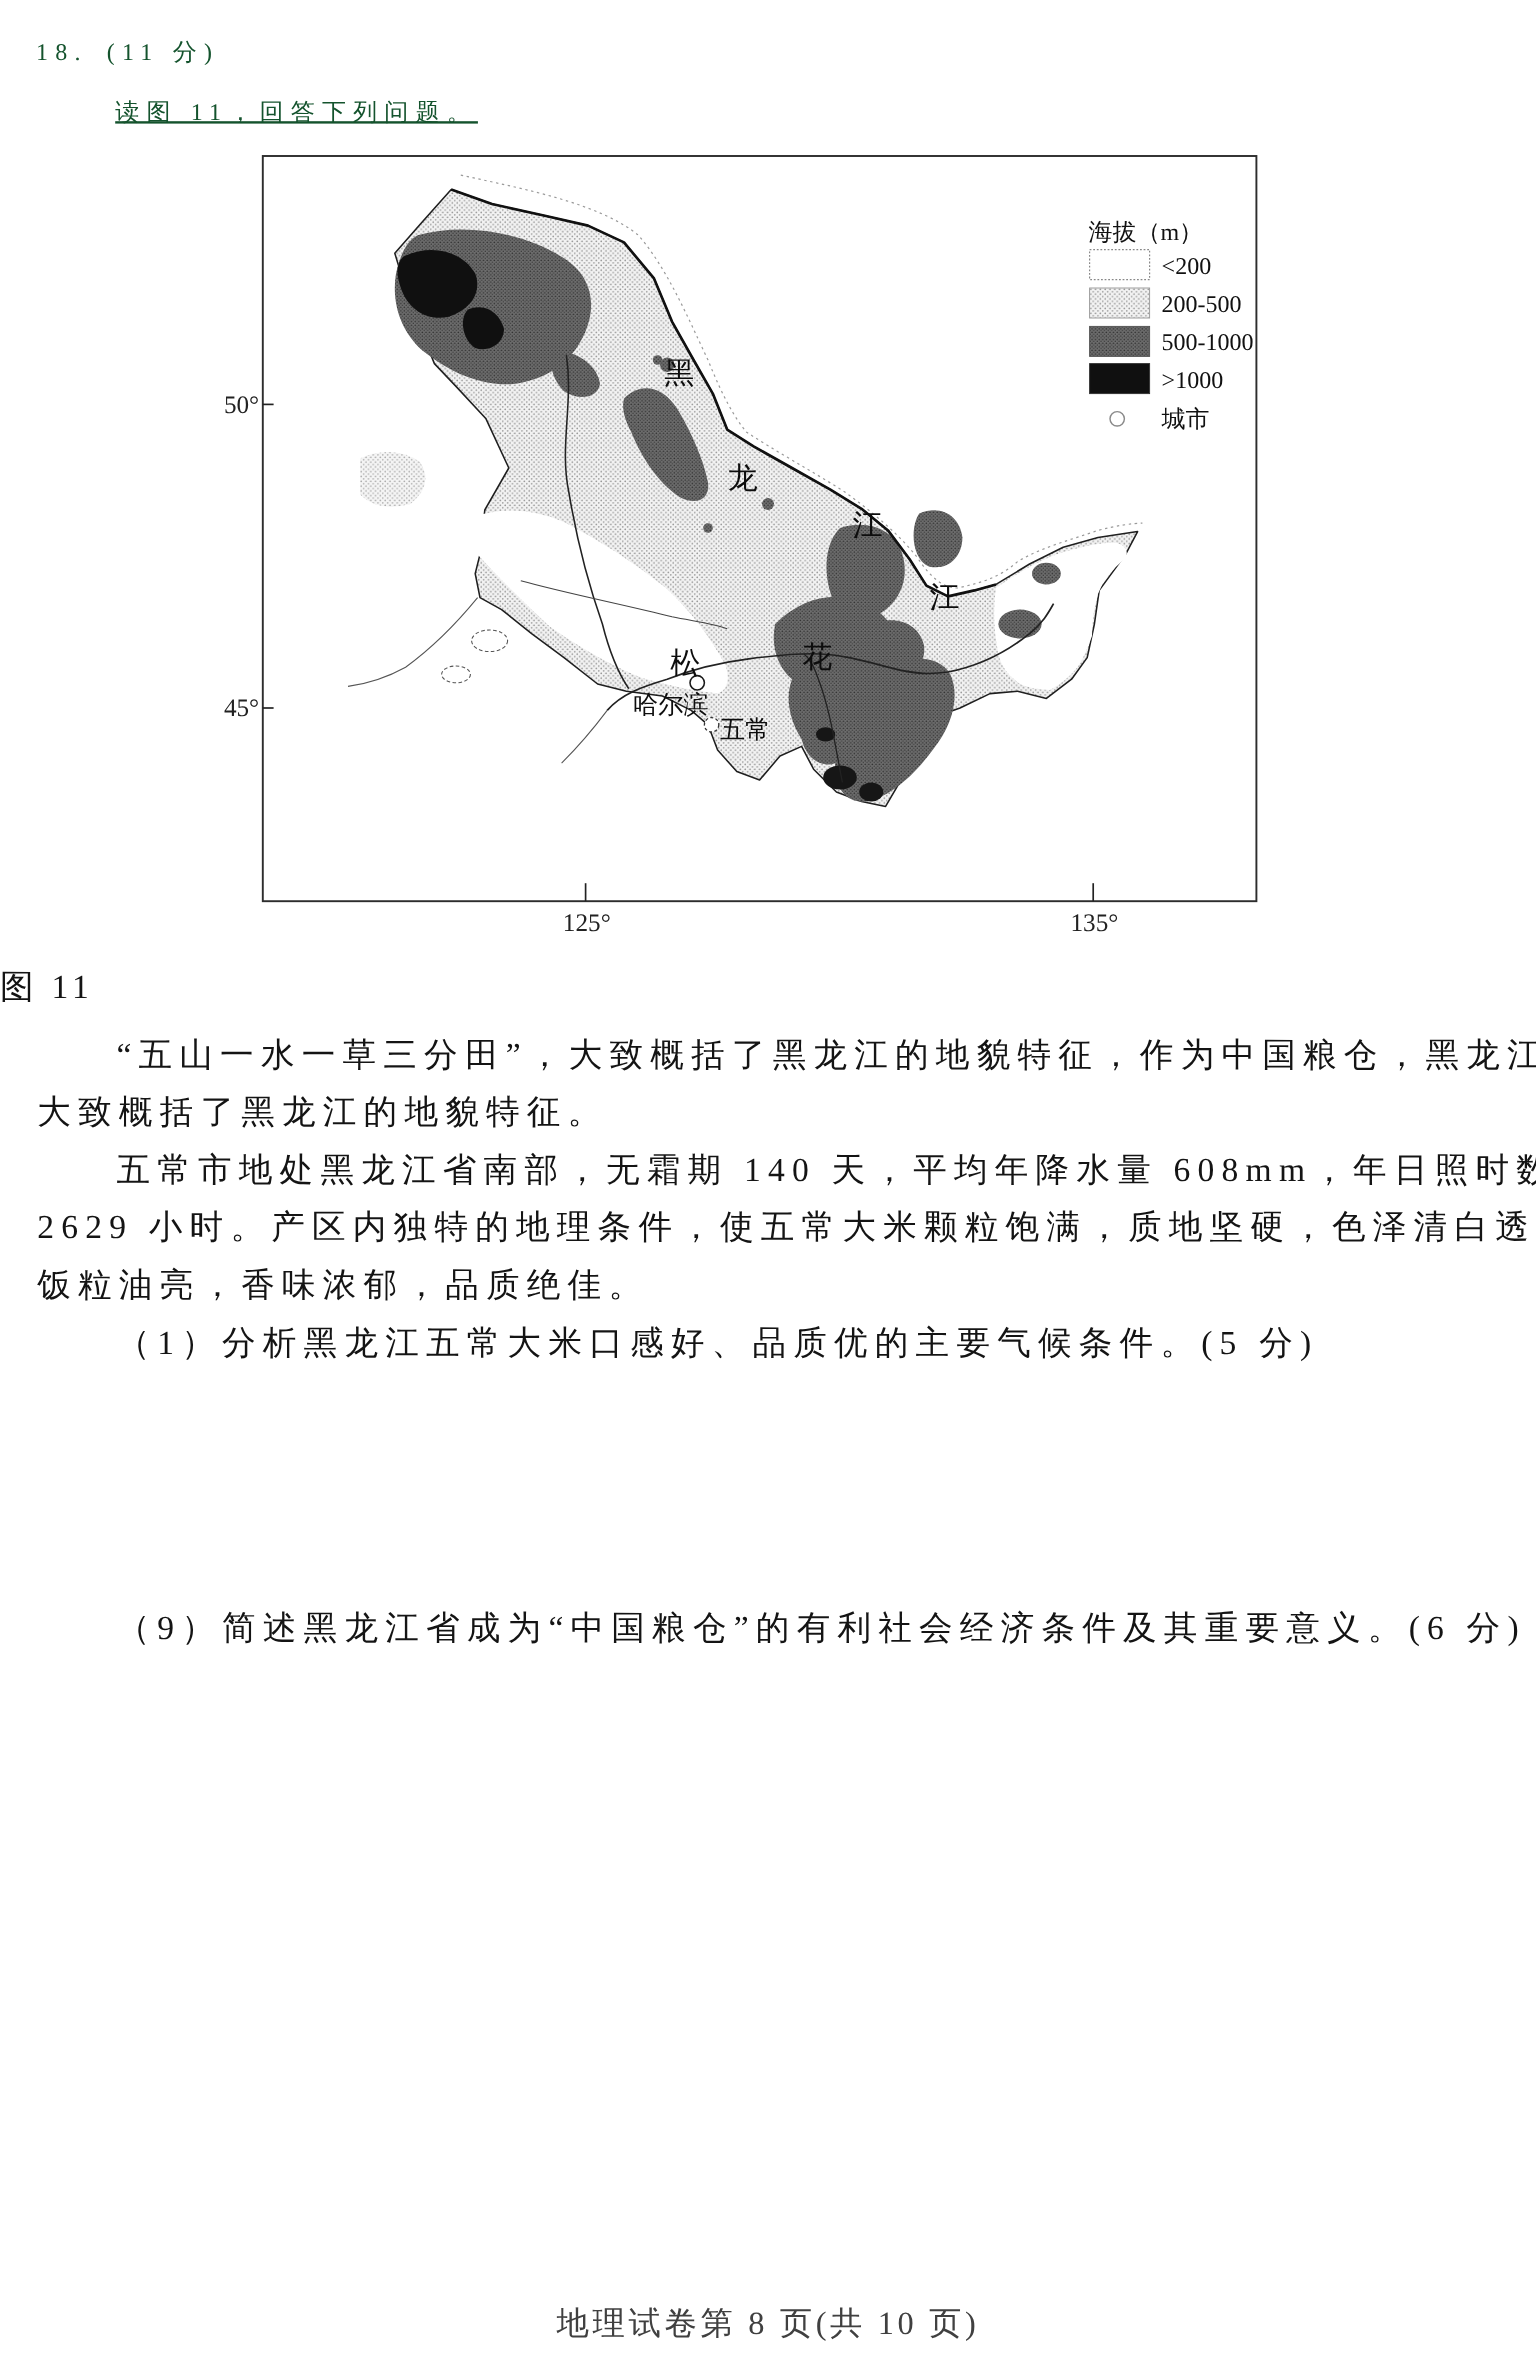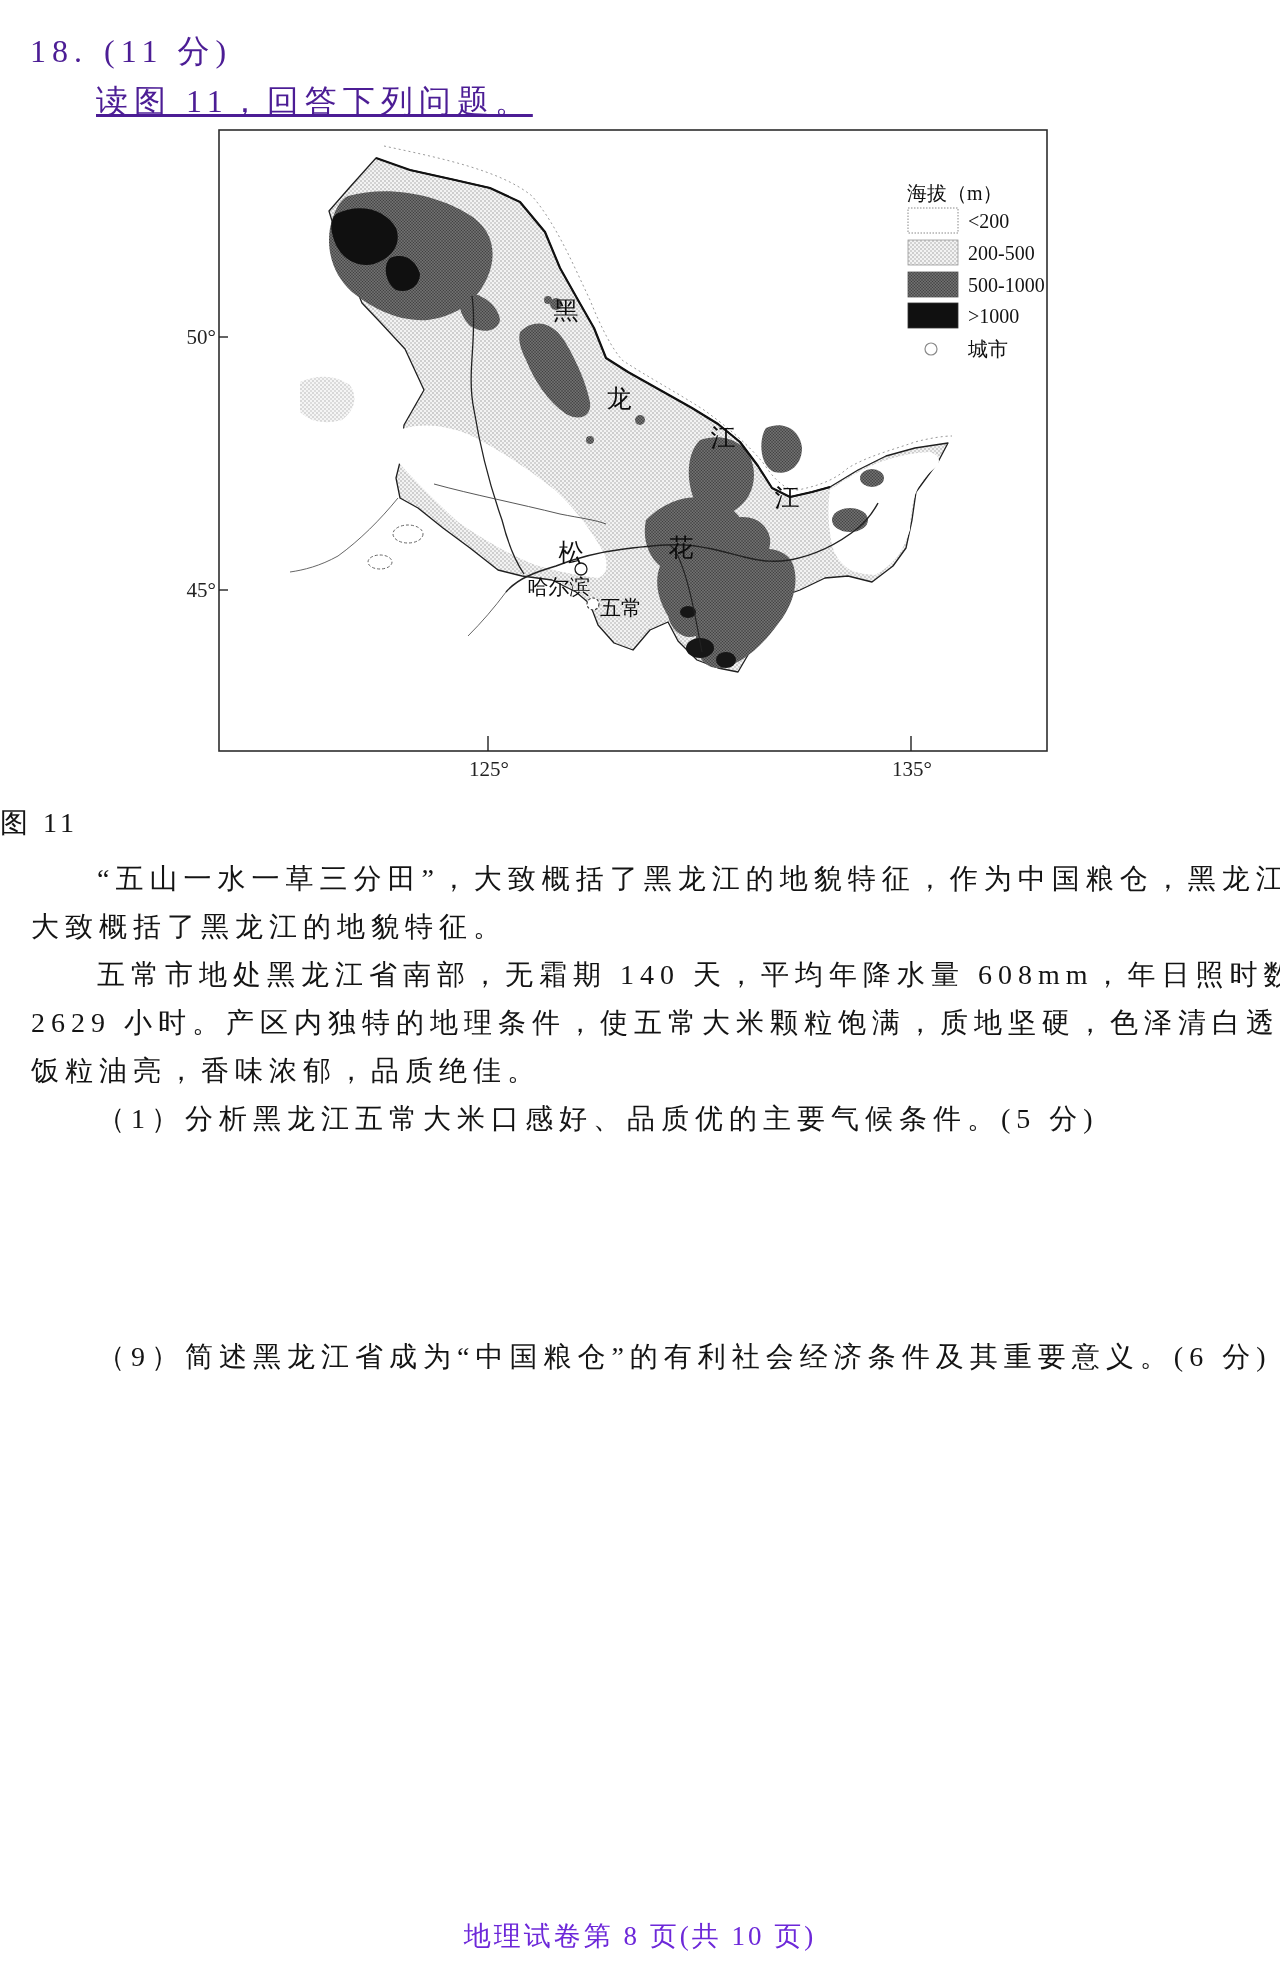--- a/index.html
+++ b/index.html
@@ -2,26 +2,26 @@
 <html><head>
 <meta charset="utf-8">
 <style>
   html,body{margin:0;padding:0;}
   body{
     width:1280px;height:1970px;position:relative;background:#ffffff;
     font-family:"Liberation Serif","DejaVu Serif",serif;color:#111;
     overflow:hidden;
   }
   .abs{position:absolute;}
-  .txt{font-size:32px;letter-spacing:6px;white-space:nowrap;color:#4c1d95;}
+  .txt{font-size:20px;letter-spacing:6px;white-space:nowrap;color:#14532d;}
   .line{position:absolute;left:31px;font-size:28px;letter-spacing:6px;white-space:nowrap;color:#141414;}
   .indent{padding-left:66px;}
   #figure-svg{position:absolute;left:0;top:0;width:1280px;height:1970px;}
   .caption{position:absolute;left:0;top:804px;width:1262px;text-align:left;font-size:28px;letter-spacing:4px;color:#141414;}
-  .footer{position:absolute;left:0;top:1918px;width:1280px;text-align:center;font-size:27px;letter-spacing:3px;color:#6d28d9;}
+  .footer{position:absolute;left:0;top:1918px;width:1280px;text-align:center;font-size:27px;letter-spacing:3px;color:#404040;}
 </style>
 </head>
 <body>
 
 <div class="abs" style="left:30px;top:30px;">
   <span class="txt">18.</span><span class="txt" style="margin-left:16px;">(11 分)</span>
 </div>
 <div class="abs txt" style="left:96px;top:80px;text-decoration:underline;">读图 11，回答下列问题。</div>
 
 <svg id="figure-svg" viewBox="0 0 1280 1970">

